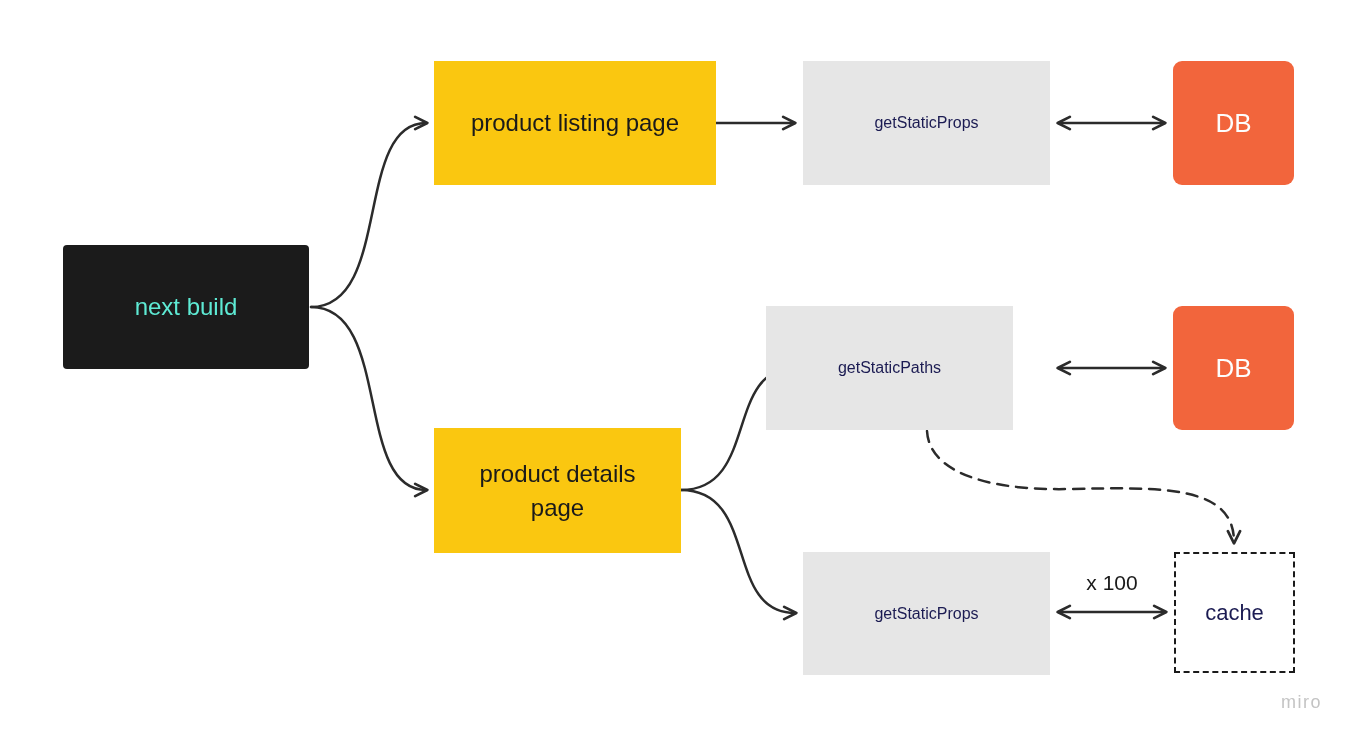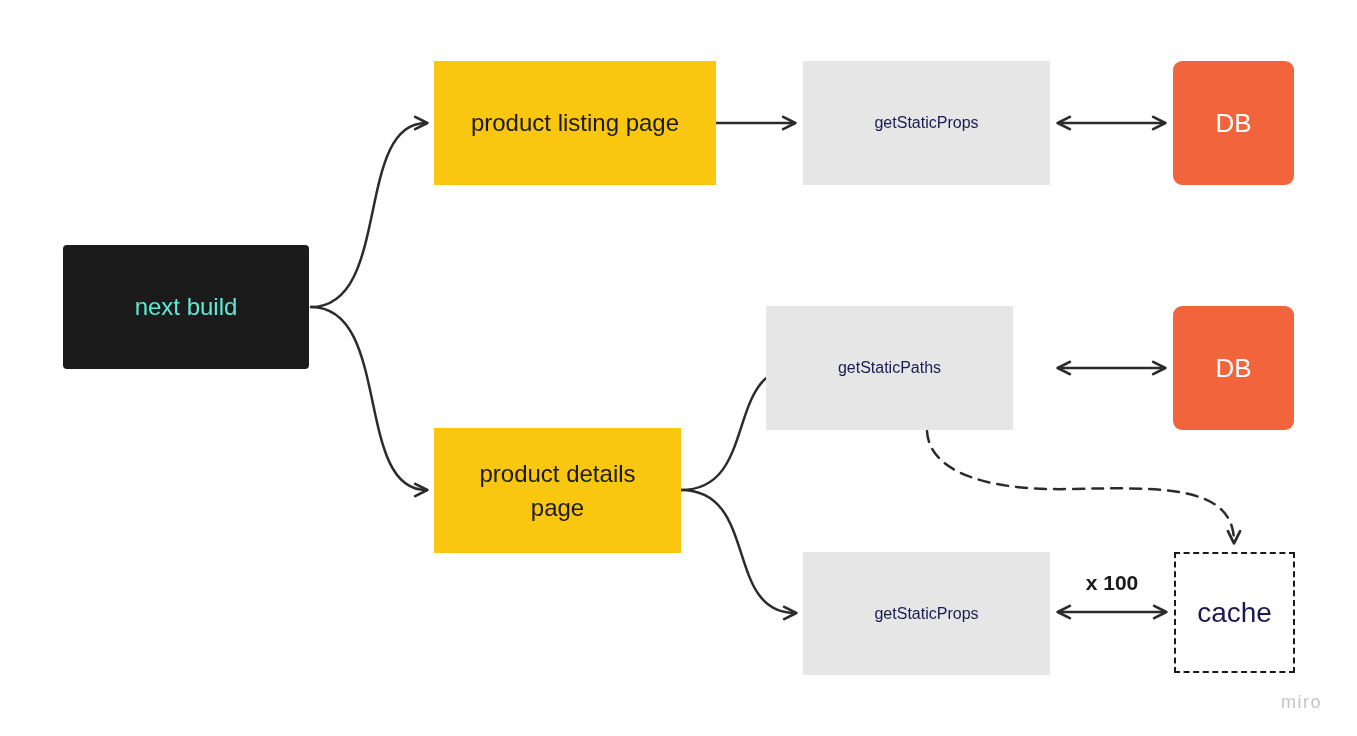--- a/index.html
+++ b/index.html
@@ -55,28 +55,28 @@
     font-size: 26px;
     border-radius: 9px;
   }
   .node-db-top { left: 1173px; top: 61px; width: 121px; height: 124px; }
   .node-db-mid { left: 1173px; top: 306px; width: 121px; height: 124px; }
   .node-cache {
     left: 1174px; top: 552px; width: 121px; height: 121px;
     background: #ffffff;
     border: 2.5px dashed #1a1a1a;
     color: #1b1b52;
-    font-size: 28px;
+    font-size: 22px;
   }
   .edge-label {
     position: absolute;
     left: 1060px; top: 571px; width: 104px;
     text-align: center;
     font-size: 21px;
-    font-weight: bold;
+    font-weight: normal;
     color: #1a1a1a;
   }
   .watermark {
     position: absolute;
     left: 1281px; top: 692px;
     font-size: 18px;
     color: #c4c4c4;
     letter-spacing: 1.5px;
   }
 </style>

